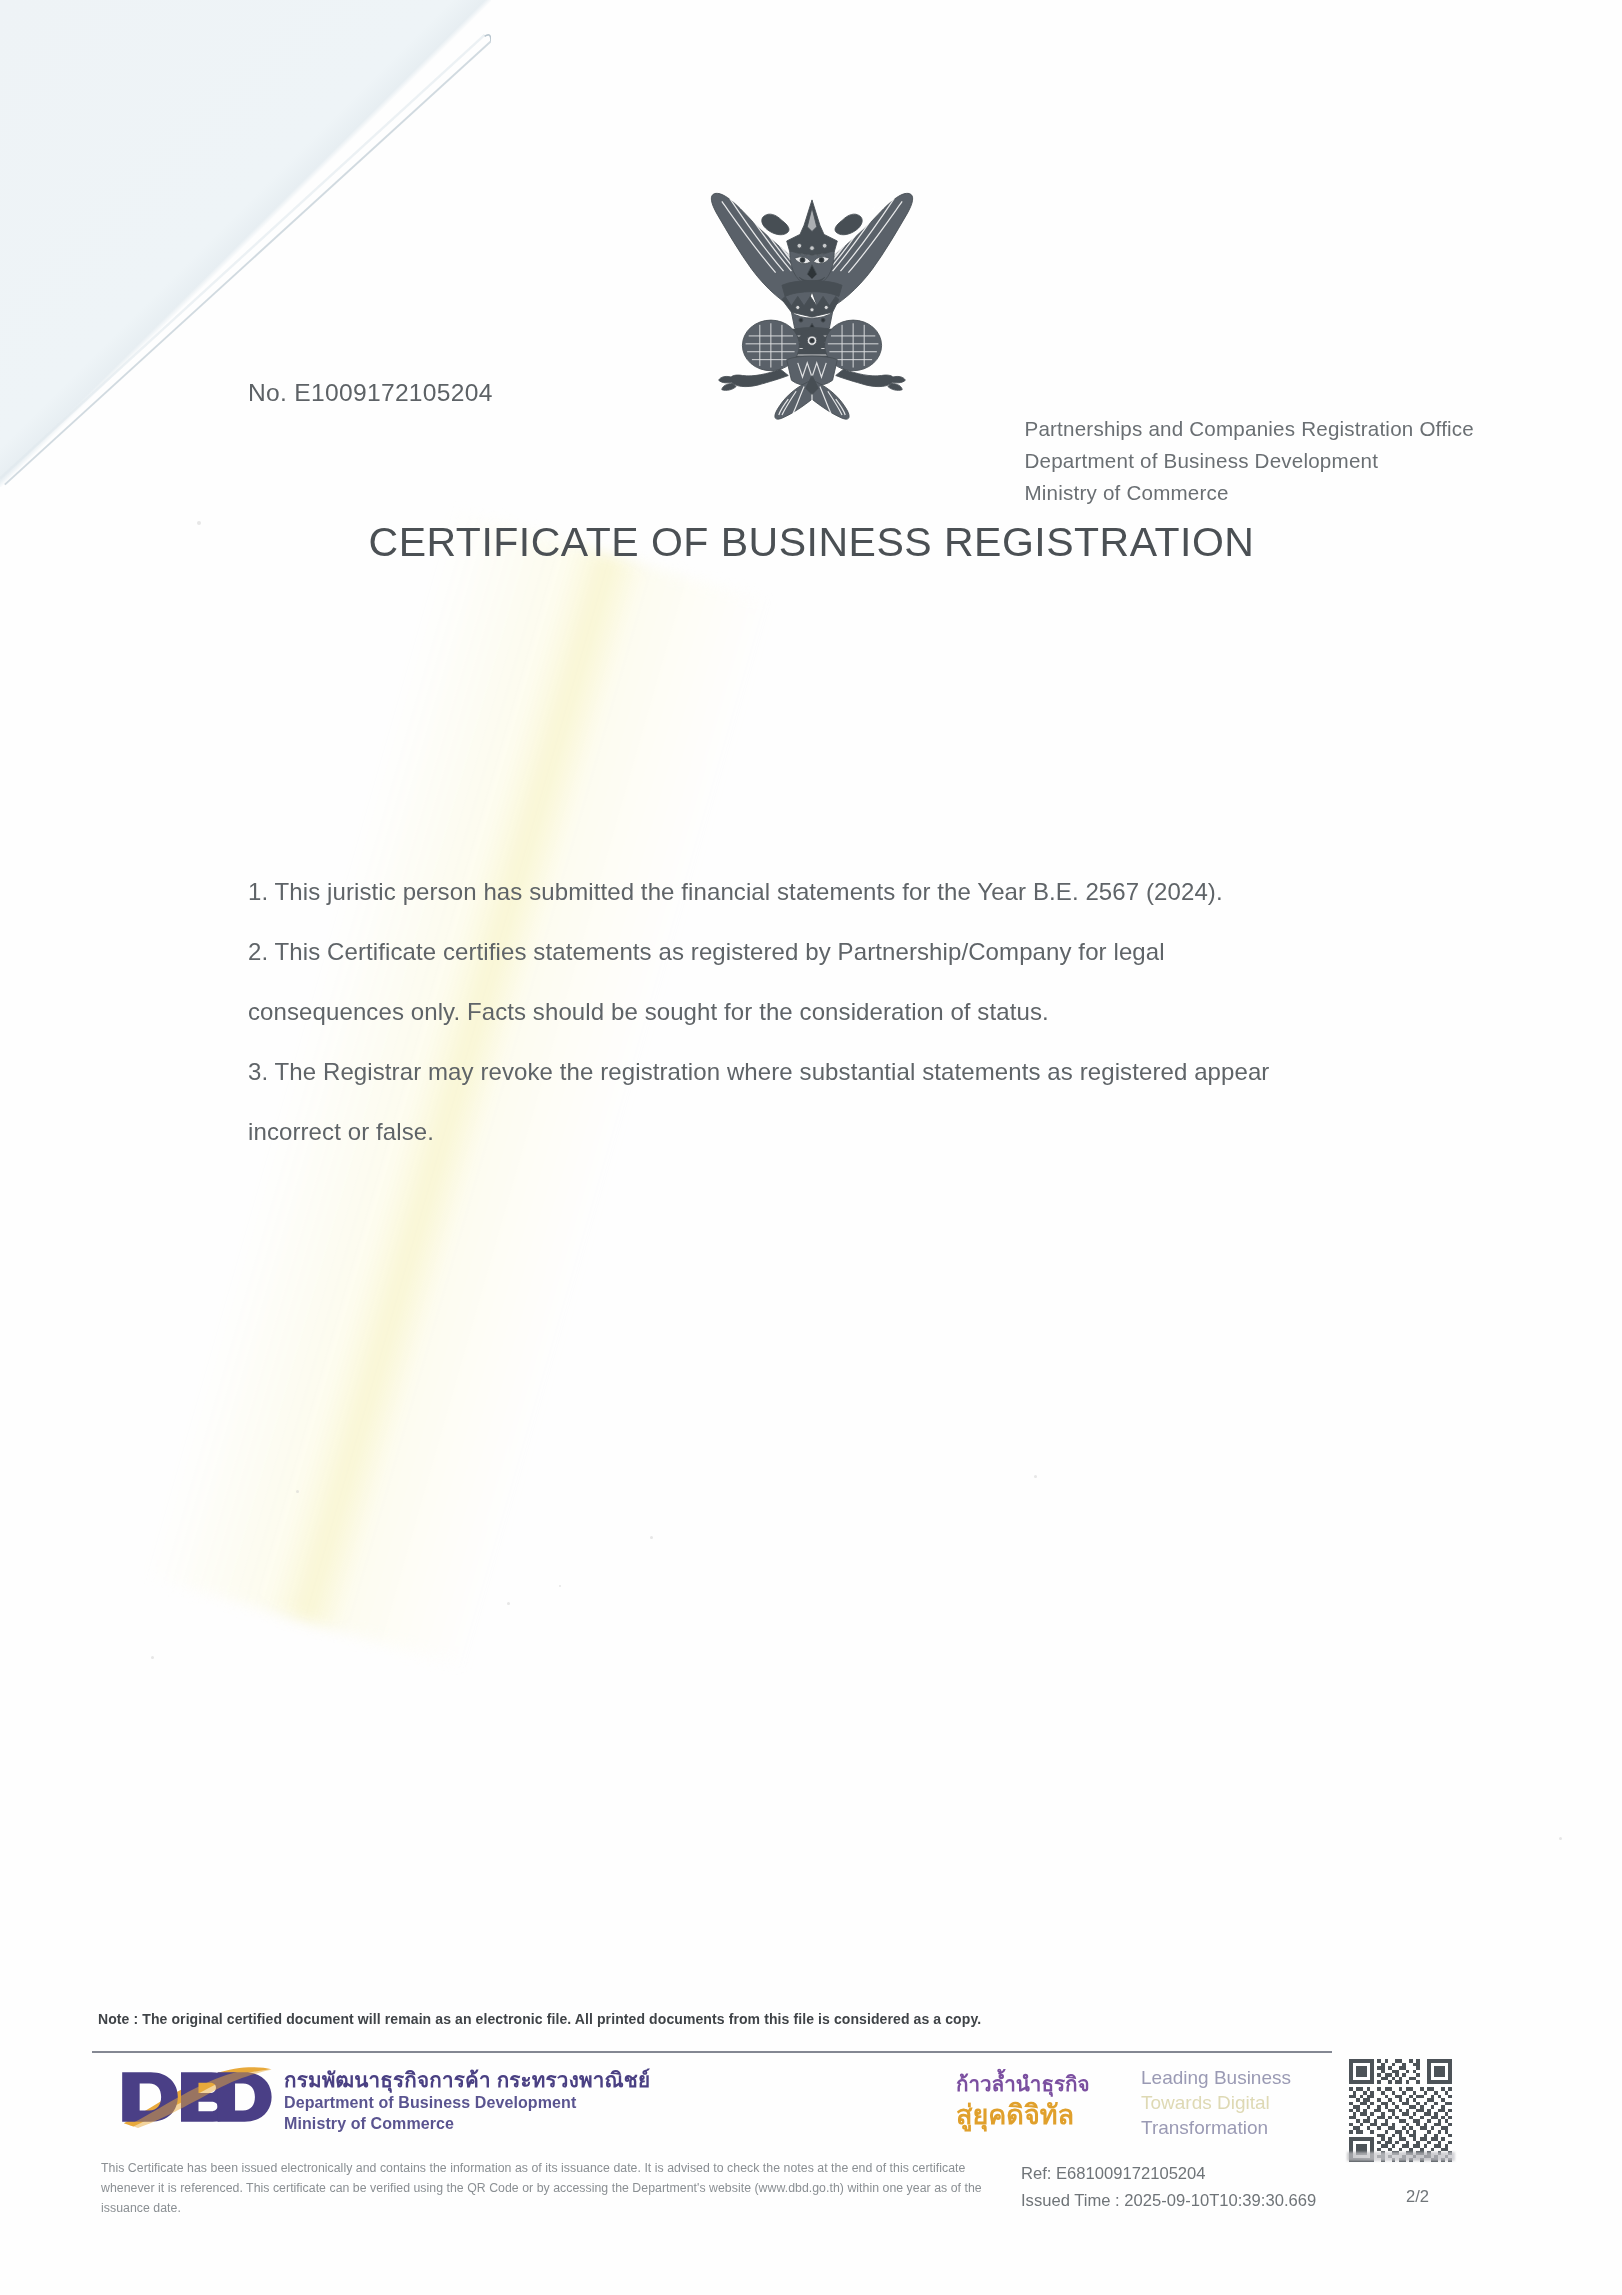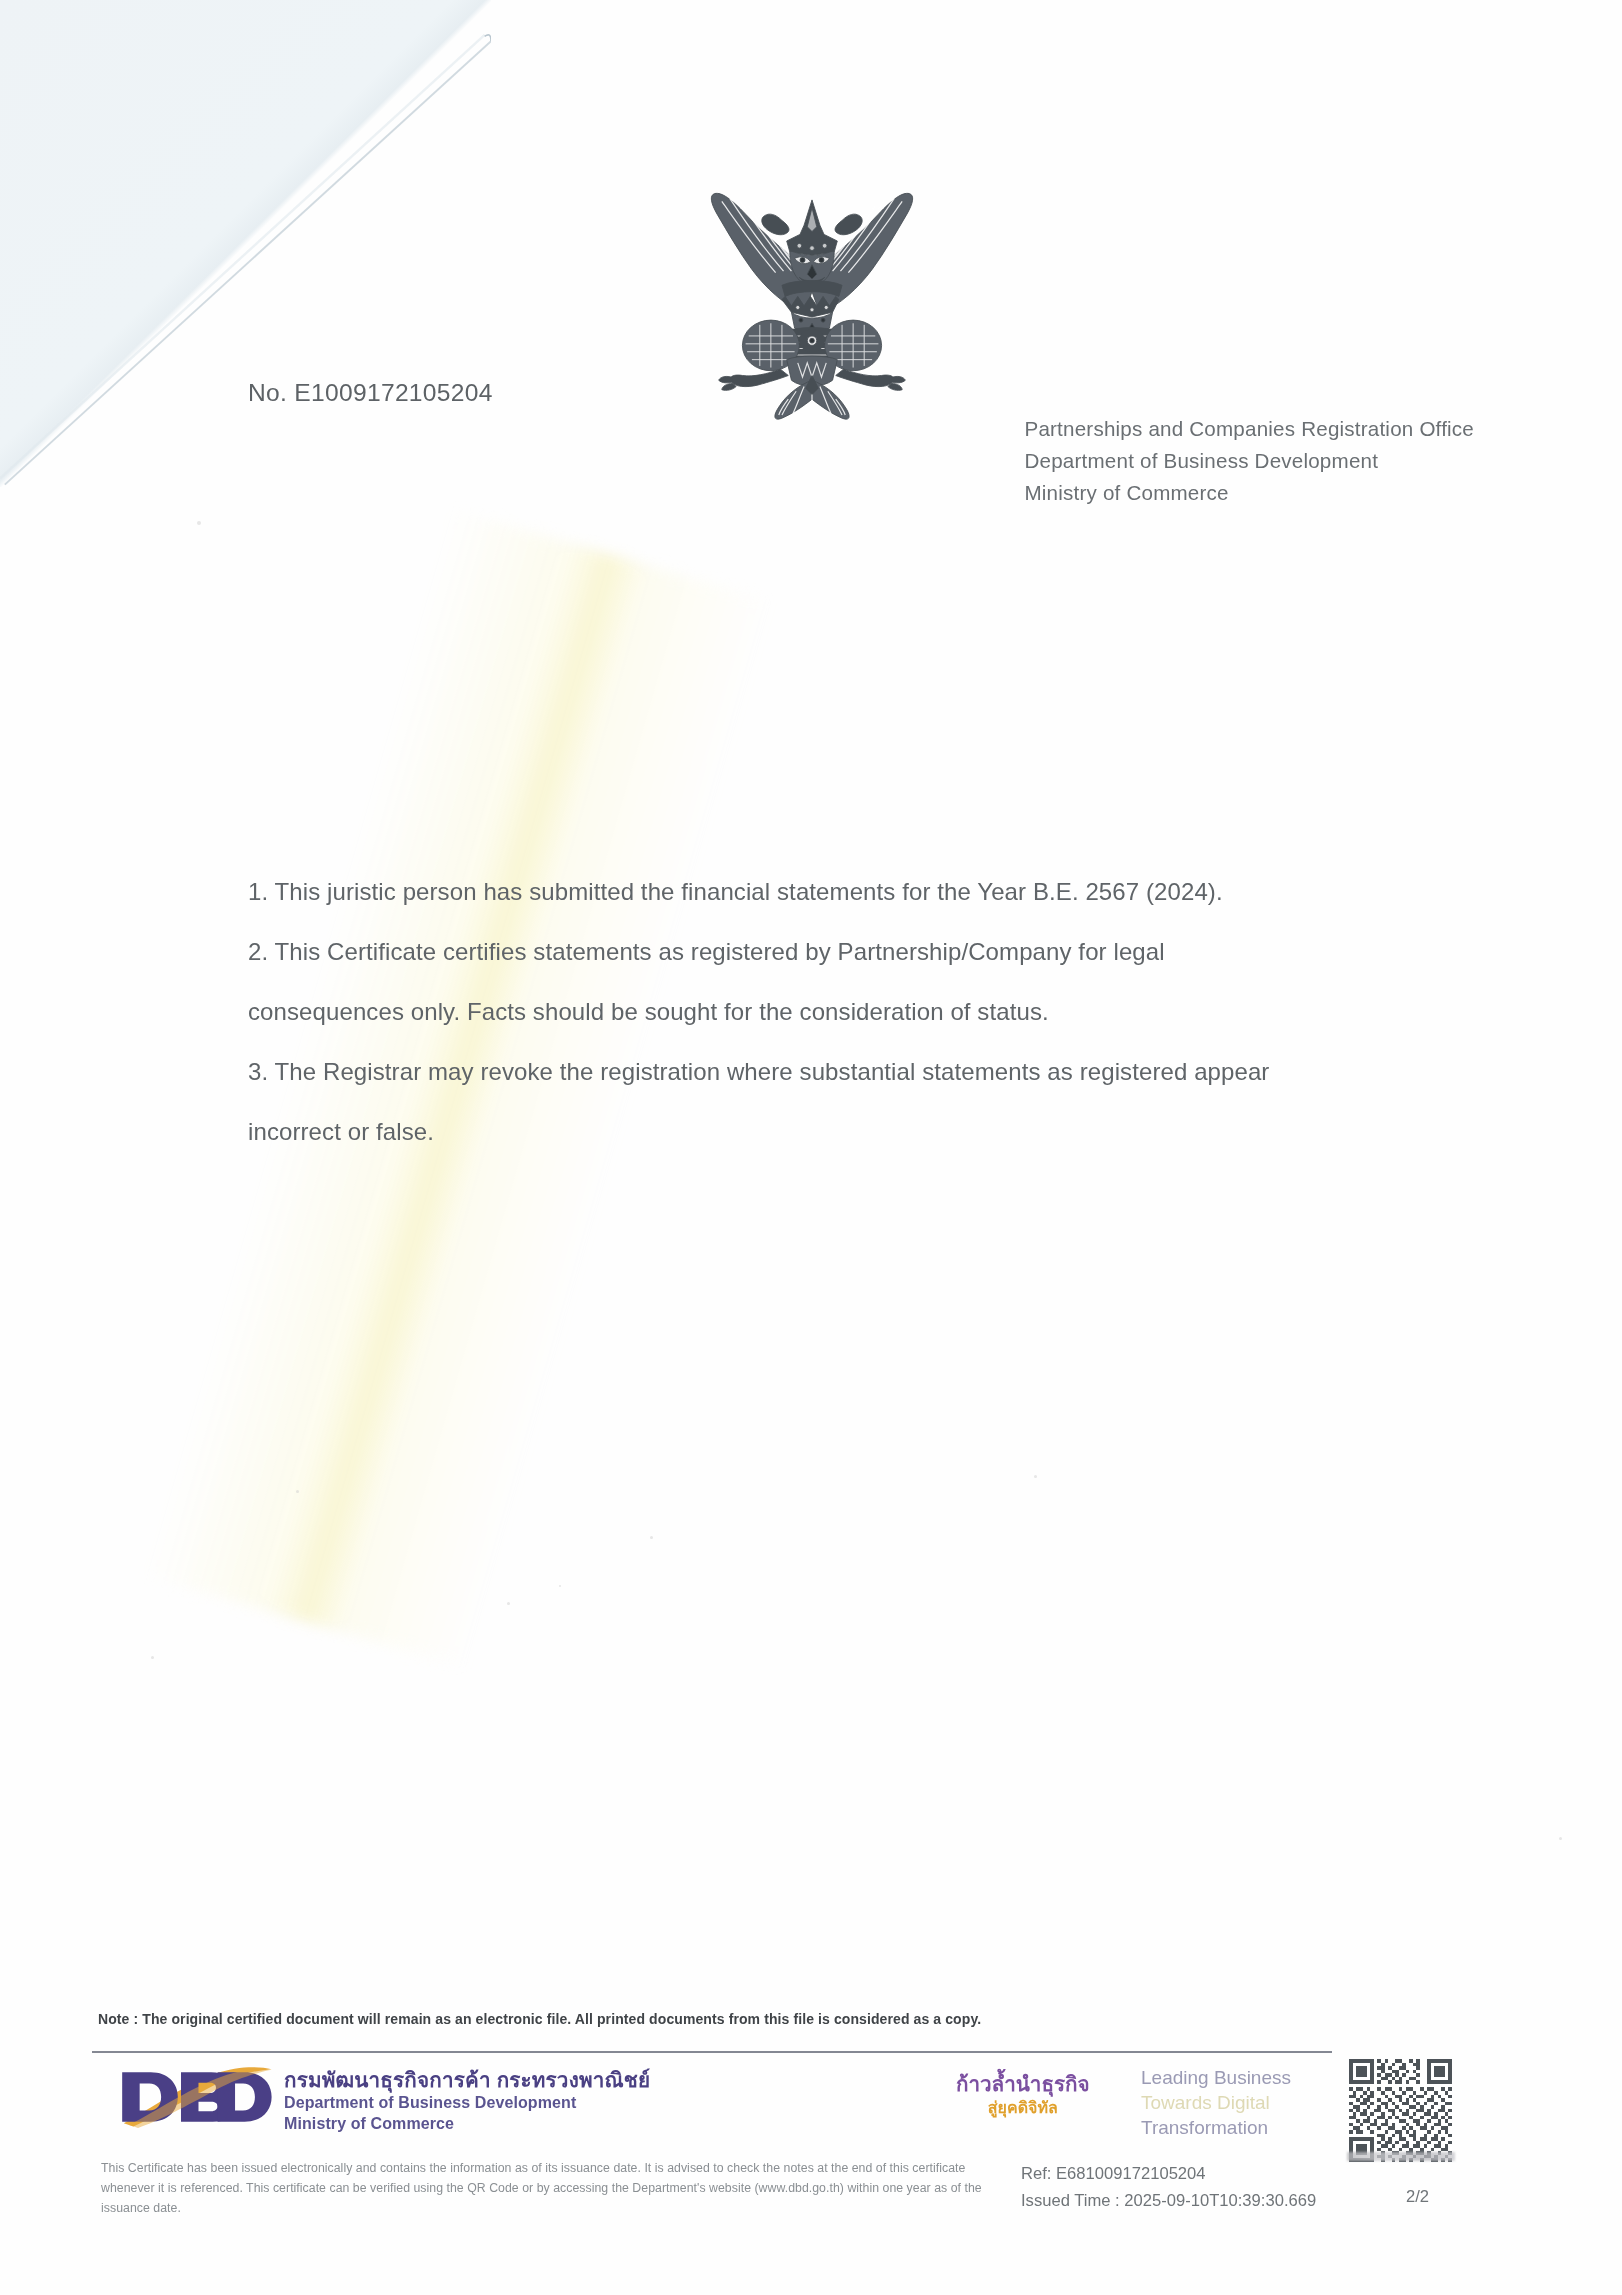--- a/index.html
+++ b/index.html
@@ -157,21 +157,21 @@
   }
 
   .slogan-thai{
     position:absolute;
     left:956px;top:2071px;
     line-height:1.3;
     font-weight:700;
     white-space:nowrap;
   }
   .slogan-thai .l1{font-size:20.6px;color:#7b4fa0;}
-  .slogan-thai .l2{font-size:16px;color:#e0a02c;text-align:center;}
+  .slogan-thai .l2{font-size:27px;color:#e0a02c;}
 
   .slogan-en{
     position:absolute;
     left:1141px;top:2065px;
     font-size:19px;
     line-height:1.32;
     white-space:nowrap;
   }
   .slogan-en .l1{color:#9a9ab4;}
   .slogan-en .l2{color:#ded9b4;}
@@ -373,20 +373,21 @@
   </div>
 
   <div class="cert-no">No. E1009172105204</div>
 
   <div class="office-block">
     <div>Partnerships and Companies Registration Office</div>
     <div>Department of Business Development</div>
     <div>Ministry of Commerce</div>
   </div>
 
+  <div class="doc-title">CERTIFICATE OF BUSINESS REGISTRATION</div>
 
   <div class="notes">
     <div class="note-line">1. This juristic person has submitted the financial statements for the Year B.E. 2567 (2024).</div>
     <div class="note-line">2. This Certificate certifies statements as registered by Partnership/Company for legal</div>
     <div class="note-line">consequences only. Facts should be sought for the consideration of status.</div>
     <div class="note-line">3. The Registrar may revoke the registration where substantial statements as registered appear</div>
     <div class="note-line">incorrect or false.</div>
   </div>
 
   <div class="footer-note">Note : The original certified document will remain as an electronic file. All printed documents from this file is considered as a copy.</div>

